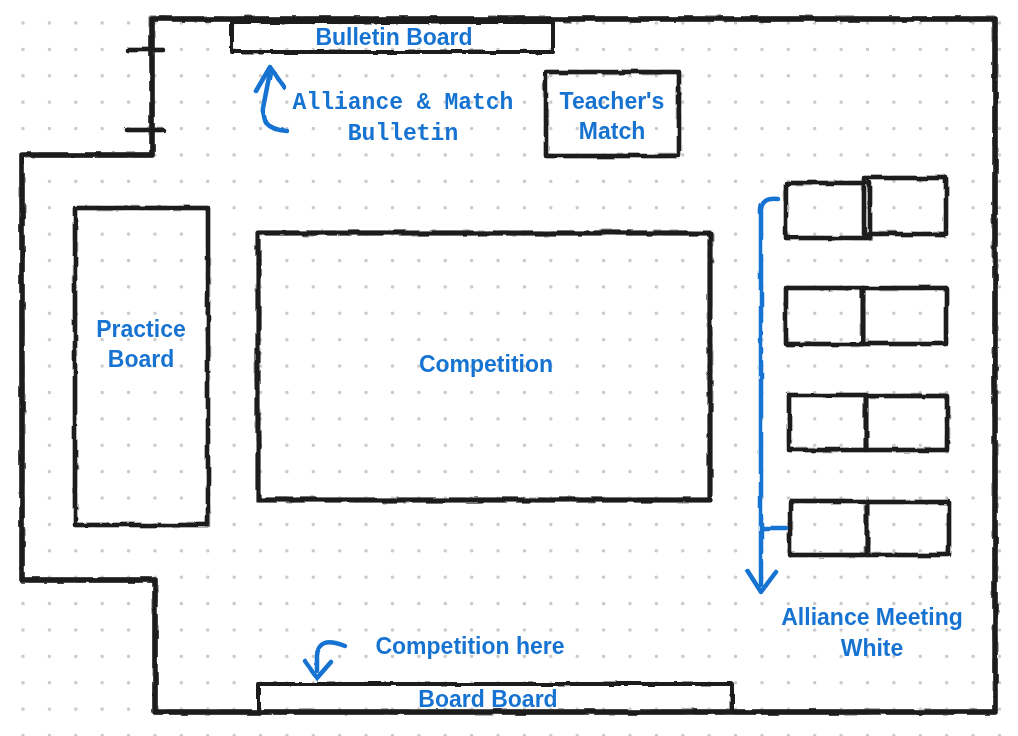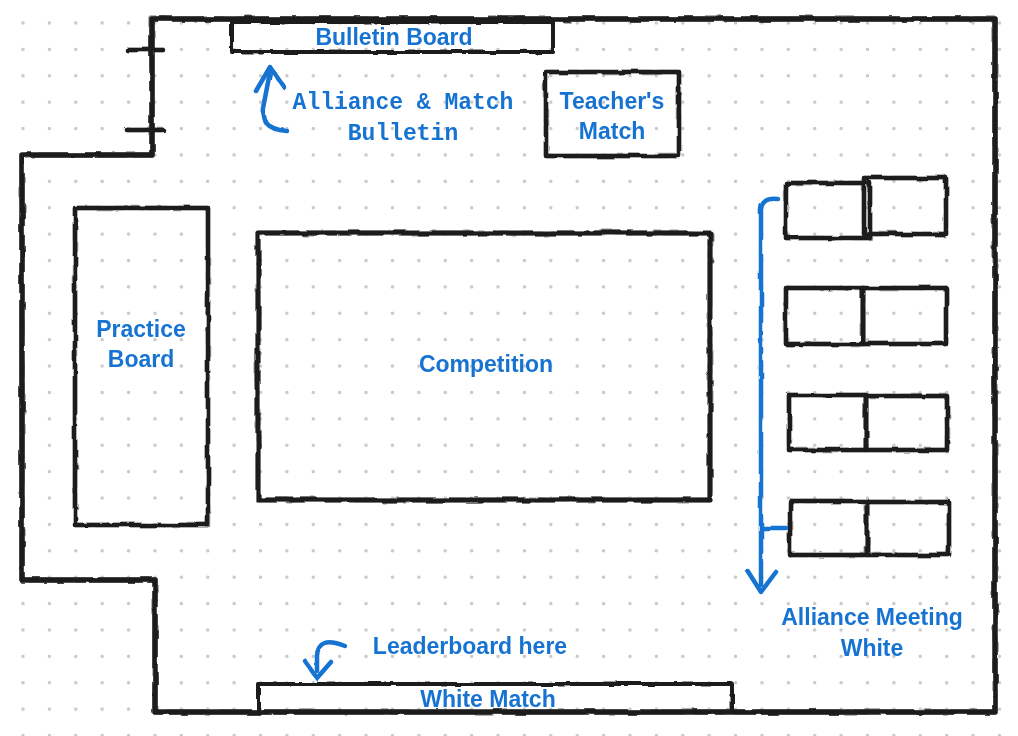--- a/index.html
+++ b/index.html
@@ -106,16 +106,16 @@
 
   <div class="label" style="left:486px;top:364px;">
     <div>Competition</div>
   </div>
 
   <div class="label lh31" style="left:844px;top:633px;margin-left:28px;">
     <div>Alliance Meeting</div>
     <div>White</div>
   </div>
 
-  <div class="label" style="left:470px;top:646px;">Leaderboard here</div>
+  <div class="label" style="left:470px;top:646px;">Competition here</div>
 
-  <div class="label" style="left:488px;top:699px;">White Match</div>
+  <div class="label" style="left:488px;top:699px;">Board Board</div>
 </div>
 
 </body></html>

